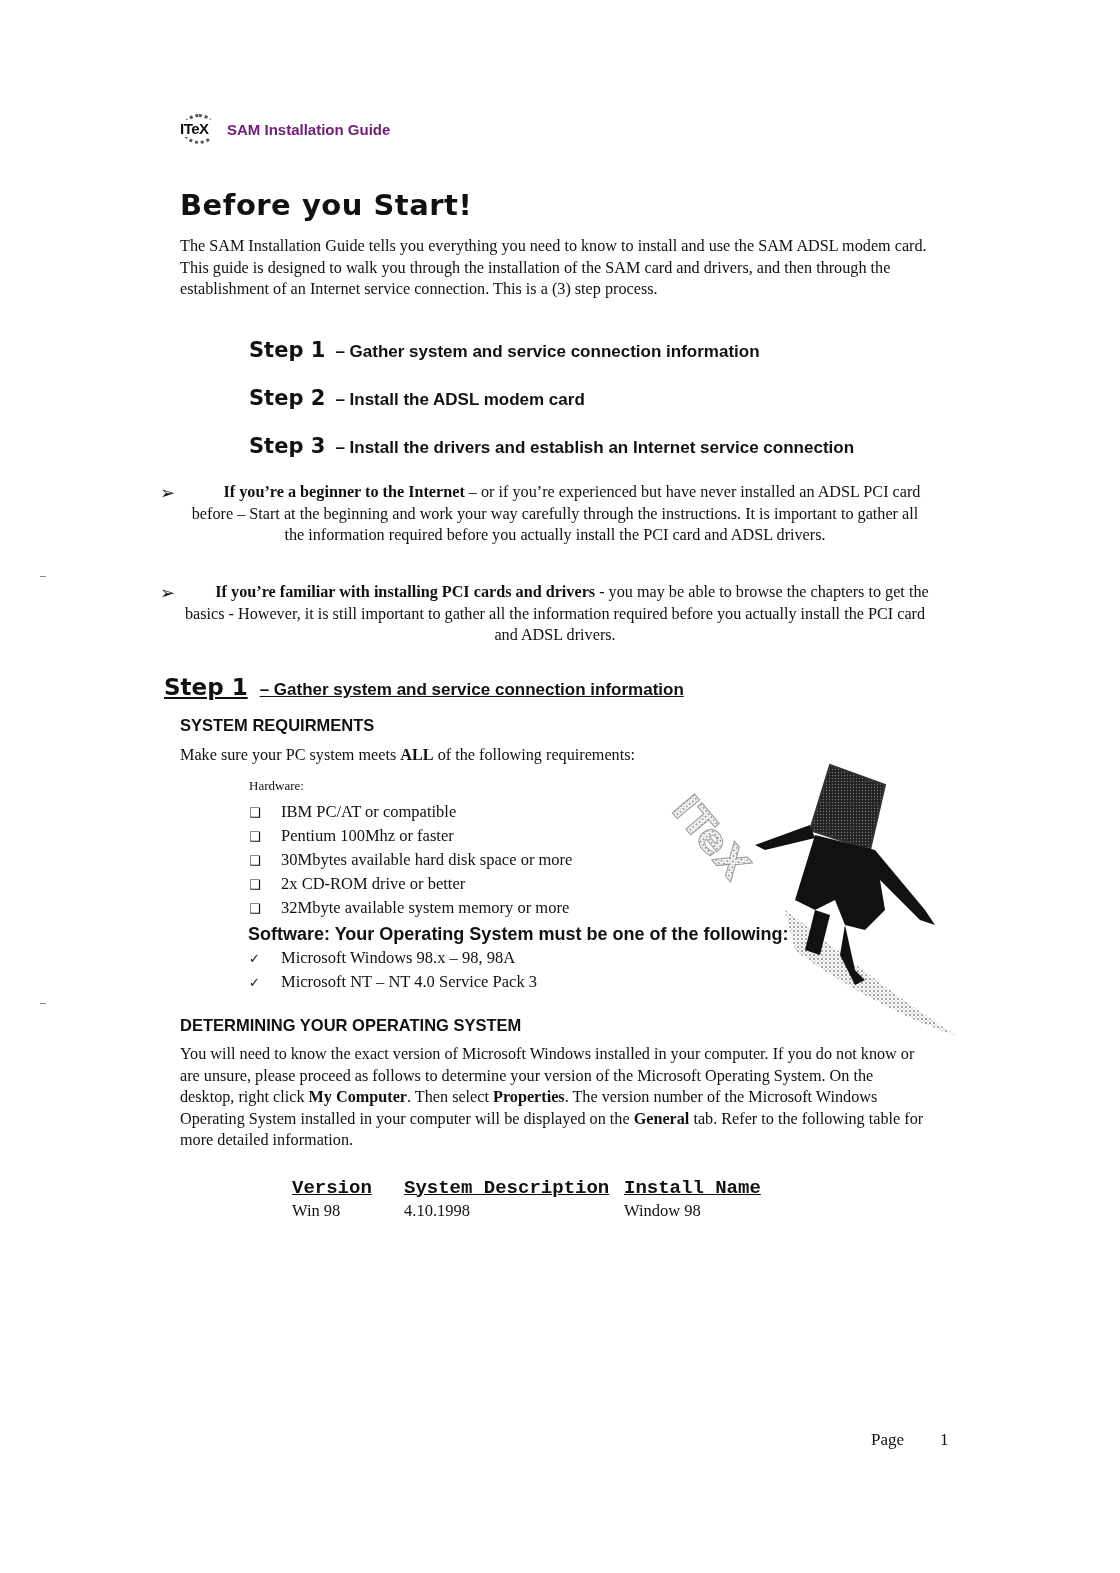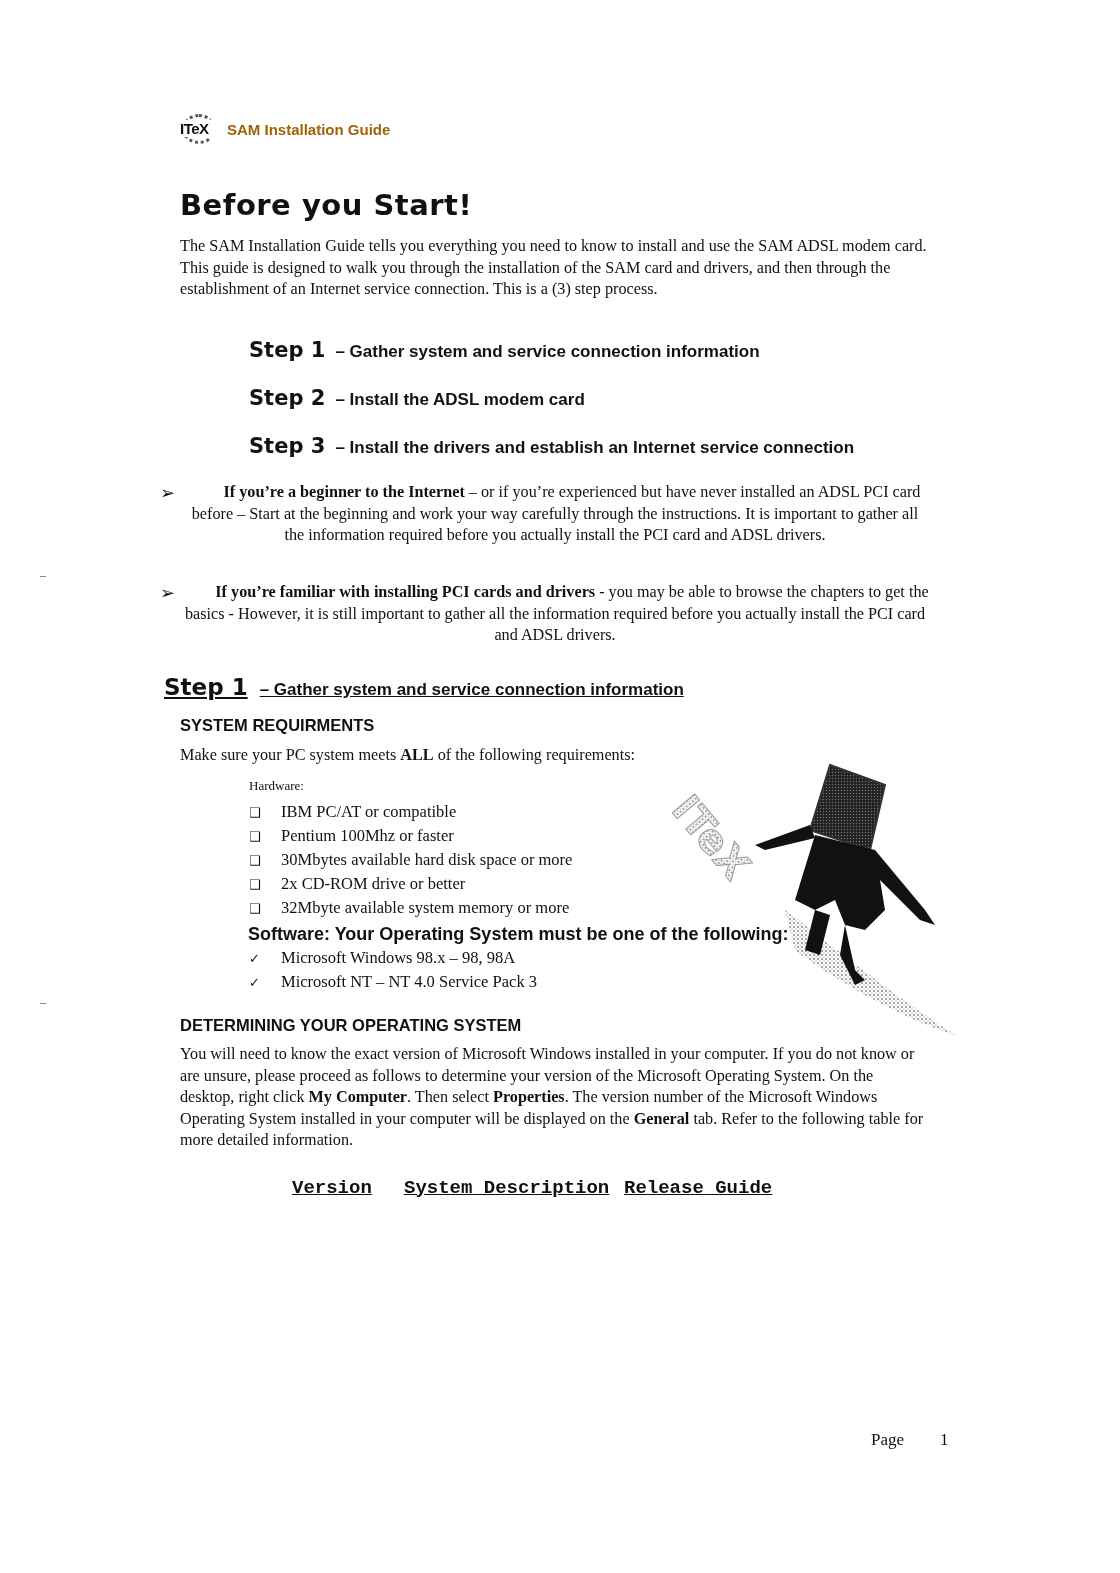--- a/index.html
+++ b/index.html
@@ -2,21 +2,21 @@
 <html><head>
 <meta charset="utf-8">
 <style>
   html, body { margin: 0; padding: 0; background: #ffffff; }
   body { width: 1120px; height: 1573px; position: relative; overflow: hidden; color: #111; font-family: "Liberation Serif", serif; }
   .abs { position: absolute; }
   .header { left: 179px; top: 112px; height: 34px; display: flex; align-items: center; }
   .logo { position: relative; width: 42px; height: 34px; }
   .logo .ring { position: absolute; left: 3px; top: 2px; width: 34px; height: 30px; border-radius: 50%; border: 3px dotted #555; border-right-color: transparent; box-sizing: border-box; }
   .logo .txt { position: absolute; left: 0; top: 8px; font-family: "Liberation Sans", sans-serif; font-weight: bold; font-size: 15px; letter-spacing: -0.5px; color: #111; background: #fff; padding: 0 1px; }
-  .header-title { font-family: "Liberation Sans", sans-serif; font-size: 15px; font-weight: bold; margin-left: 6px; color: #a16207; }
+  .header-title { font-family: "Liberation Sans", sans-serif; font-size: 15px; font-weight: bold; margin-left: 6px; color: #701a75; }
 
   .title { left: 180px; top: 188px; font-family: "DejaVu Sans", sans-serif; font-weight: bold; font-size: 29px; letter-spacing: 0.5px; text-align: right; }
   .para { font-size: 16.2px; line-height: 21.5px; }
   .intro { left: 180px; top: 236px; width: 760px; }
 
   .steprow { left: 249px; display: flex; align-items: baseline; }
   .steplbl { font-family: "DejaVu Sans", sans-serif; font-weight: bold; font-size: 21px; margin-right: 10px; }
   .stepdesc { font-family: "Liberation Sans", sans-serif; font-weight: bold; font-size: 17px; }
 
   .bullet { left: 160px; width: 770px; display: flex; }
@@ -164,21 +164,26 @@
 
 <div class="abs subhead" style="left:180px;top:1016px">DETERMINING YOUR OPERATING SYSTEM</div>
 <div class="abs para" style="left:180px;top:1044px;width:750px">
   <span>You will need to know the exact version of Microsoft Windows installed in your computer. If you do not know or are unsure, please proceed as follows to determine your version of the Microsoft Operating System. On the desktop, right click </span><span class="b">My Computer</span><span>. Then select </span><span class="b">Properties</span><span>. The version number of the Microsoft Windows Operating System installed in your computer will be displayed on the </span><span class="b">General</span><span> tab. Refer to the following table for more detailed information.</span>
 </div>
 
 <div class="abs table">
   <div class="trow">
     <span class="th c1">Version</span>
     <span class="th c2">System Description</span>
-    <span class="th c3">Release Guide</span>
+    <span class="th c3">Install Name</span>
+  </div>
+  <div class="trow">
+    <span class="c1">Win 98</span>
+    <span class="c2"><span>4.10.1998</span></span>
+    <span class="c3"><span>Window 98</span></span>
   </div>
 </div>
 
 <div class="abs pagenum">
   <span style="margin:16px">Page</span><span>1</span>
 </div>
 
 <div class="abs speck" style="left:40px;top:576px"></div>
 <div class="abs speck" style="left:40px;top:1003px"></div>
 

